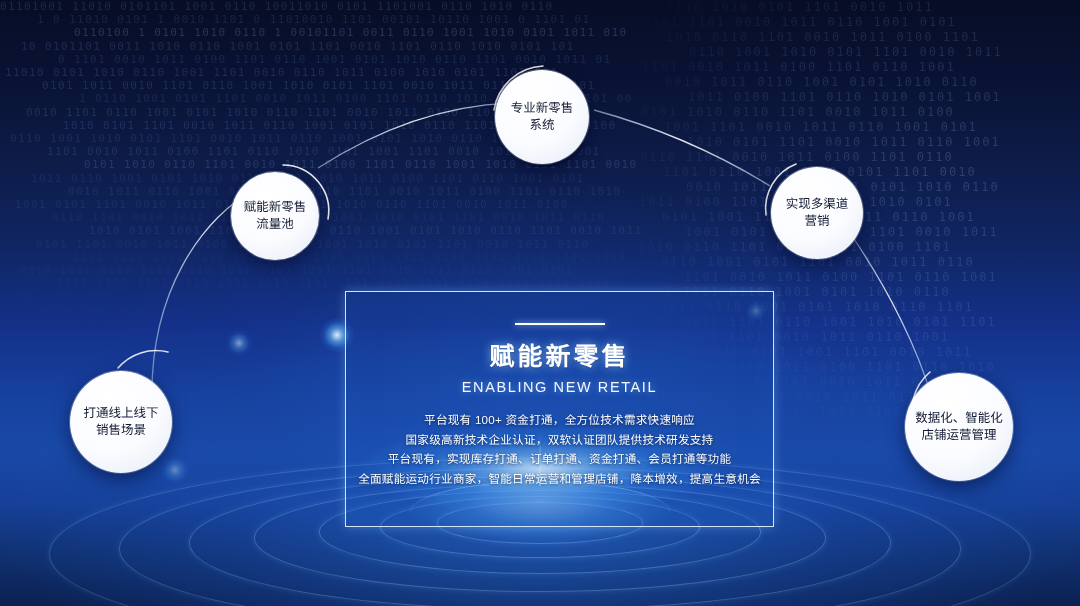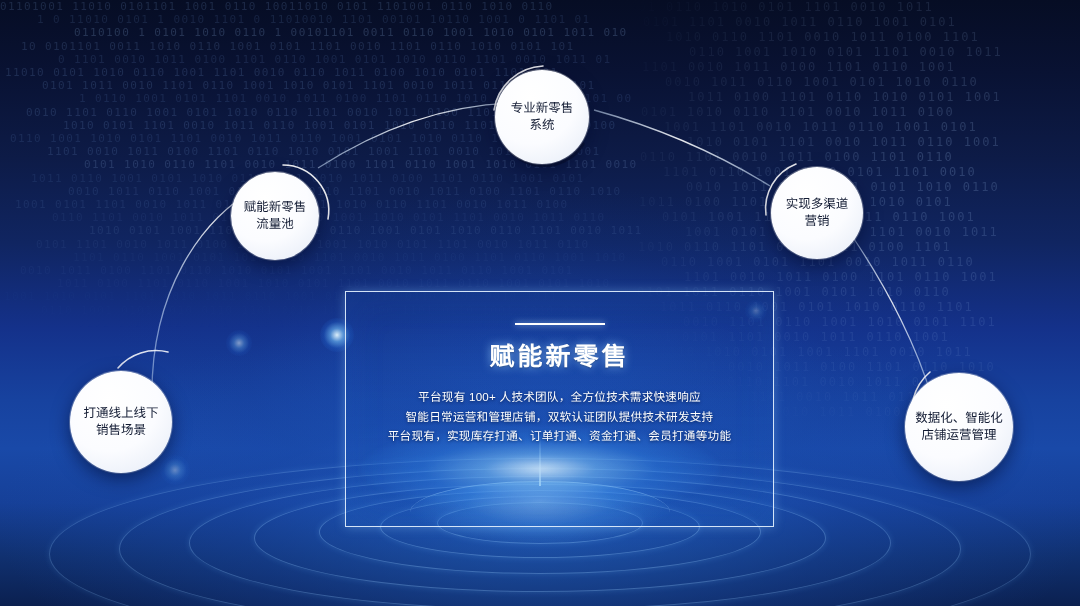--- a/index.html
+++ b/index.html
@@ -259,21 +259,23 @@
   <div class="node" style="left:905px; top:373px; width:108px; height:108px; font-size:12.5px;">
     <span class="label">
       <span>数据化、智能化</span><br><span>店铺运营管理</span>
     </span>
   </div>
 
   <div class="panel">
     <div class="panel-inner">
       <div class="title-rule"></div>
       <div class="title-cn">赋能新零售</div>
+      <div class="title-en">ENABLING NEW RETAIL</div>
       <div class="bodylines" id="bodylines">
-          <span class="bline">平台现有 100+ 人技术团队，全方位技术需求快速响应</span>
-          <span class="bline">智能日常运营和管理店铺，双软认证团队提供技术研发支持</span>
+          <span class="bline">平台现有 100+ 资金打通，全方位技术需求快速响应</span>
+          <span class="bline">国家级高新技术企业认证，双软认证团队提供技术研发支持</span>
           <span class="bline">平台现有，实现库存打通、订单打通、资金打通、会员打通等功能</span>
+          <span class="bline">全面赋能运动行业商家，智能日常运营和管理店铺，降本增效，提高生意机会</span>
         </div>
     </div>
   </div>
 
 </div>
 
 </body></html>

